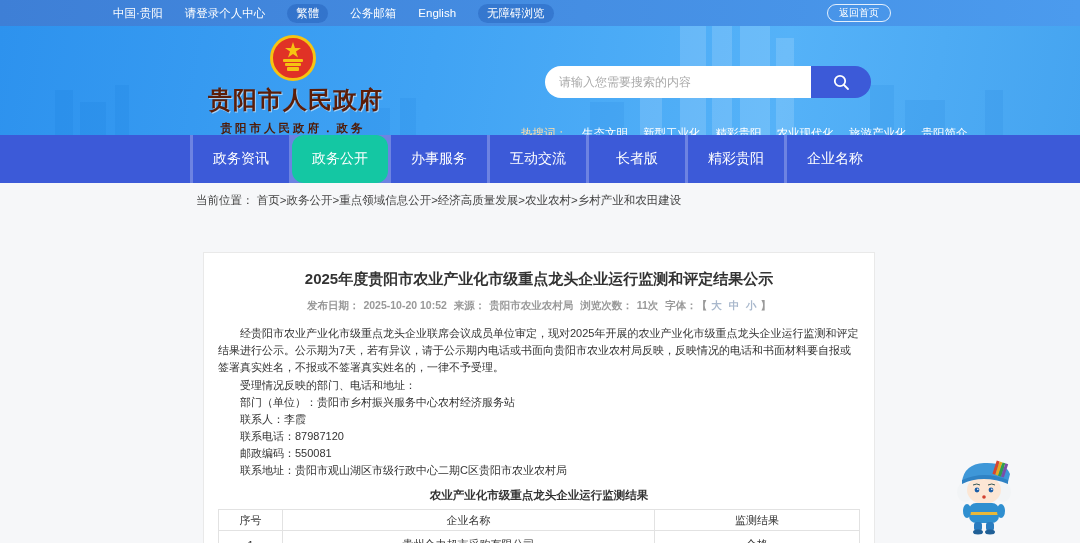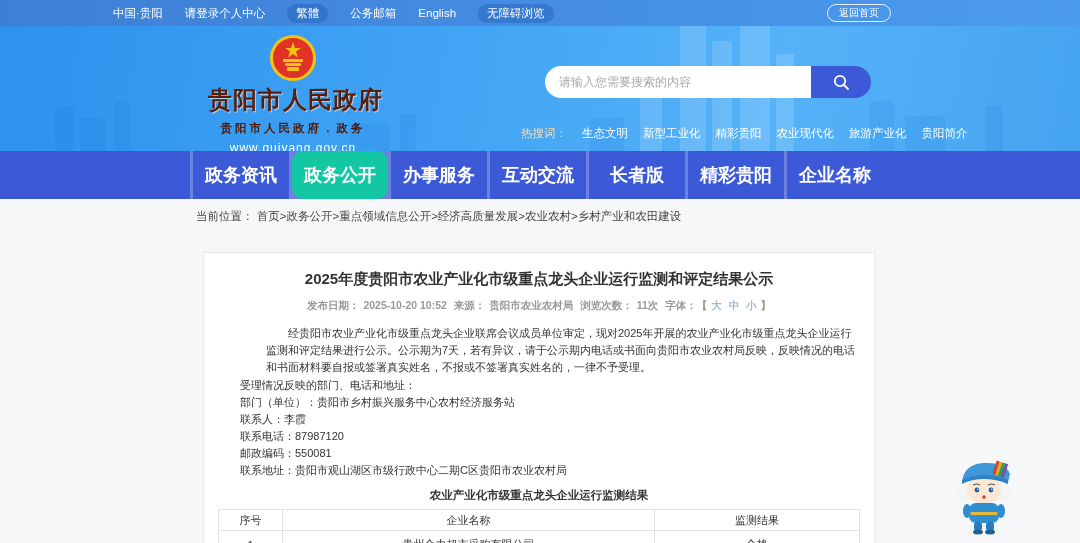--- a/index.html
+++ b/index.html
@@ -13,21 +13,21 @@
   .topbar{ height:26px; background:linear-gradient(90deg,#3e7fd6,#4b9bee);
     display:flex; align-items:center; font-size:11.5px; color:#fff; position:relative;}
   .topbar-items{ margin-left:113px; display:flex; gap:22px; align-items:center;}
   .tb-item{ cursor:pointer; white-space:nowrap;}
   .tb-pill{ background:rgba(15,70,160,.28); padding:2px 9px; border-radius:10px;}
   .back-home{ position:absolute; left:827px; top:4px; height:18px; line-height:16px;
     border:1px solid rgba(255,255,255,.85); border-radius:10px; padding:0 11px;
     font-size:10px; color:#fff; cursor:pointer;}
 
   
-  .banner{ height:125px; position:relative; overflow:hidden;
+  .banner{ height:109px; position:relative; overflow:hidden;
     background:linear-gradient(100deg,#2d92ee 0%,#40a3f4 40%,#55b2f8 72%,#45a4f0 100%);}
   .skyline{ position:absolute; bottom:0; left:0; width:1080px; height:145px; pointer-events:none;}
 
   .logo{ position:absolute; left:208px; top:8px; width:170px; text-align:center;}
   .emblem{ display:block; margin:0 auto 2px;}
   .site-title{ font-size:24px; font-weight:bold; color:#5c1d08; letter-spacing:1px;
     text-shadow:1px 1px 0 rgba(255,255,255,.55); white-space:nowrap;}
   .site-sub{ font-size:11.5px; font-weight:bold; color:#4f1a06; letter-spacing:3px; margin-top:5px; white-space:nowrap;}
   .site-url{ font-size:12px; color:#fff; letter-spacing:1px; margin-top:5px;}
 
@@ -40,37 +40,37 @@
   .hot{ position:absolute; left:521px; top:100px; display:flex; gap:15px;
     font-size:11.5px; color:#fff; white-space:nowrap;}
   .hot-label{ color:#ffddab;}
   .hot a{ color:#fff; text-decoration:none; cursor:pointer;}
 
   
   .nav{ height:48px; background:#3c5ad8;}
   .nav-inner{ margin-left:190px; width:693px; height:48px; display:flex; gap:3px;
     background:rgba(255,255,255,.25); padding-left:3px;}
   .nav-tab{ flex:1; display:flex; align-items:center; justify-content:center;
-    background:#3c5ad8; color:#fff; font-size:18px; font-weight:bold; cursor:pointer; white-space:nowrap;}
+    background:#3c5ad8; color:#fff; font-size:14px; font-weight:normal; cursor:pointer; white-space:nowrap;}
   .nav-tab.active{ background:#14c7a3;border-radius:12px;}
 
   
   .breadcrumb{ margin:10px 0 0 196px; font-size:11.5px; color:#444;}
   .breadcrumb .bc-path{ cursor:pointer;}
 
   
   .card{ position:absolute; left:203px; top:252px; width:672px; height:560px;
     background:#fff; border:1px solid #e9e9e9; padding:16px 14px 0;}
   .article-title{ text-align:center; font-size:15px; font-weight:bold; color:#333; line-height:20px;}
   .meta{ text-align:center; font-size:10.5px; color:#999; margin-top:10px;font-weight:bold;}
   .meta span{ margin:0 2px;}
   .font-size-opt{ color:#a9b8cc; cursor:pointer;}
   .body-text{ margin-top:12px; font-size:11px; line-height:17px; color:#333;}
   .body-text p{ text-indent:2em;}
-  .body-text .p-first{ margin-bottom:1px;margin-left:48px;}
+  .body-text .p-first{ margin-bottom:1px;}
   .table-caption{ text-align:center; font-size:11.5px; font-weight:bold; color:#333; margin:9px 0 6px;}
   table{ width:100%; border-collapse:collapse; font-size:11px; color:#333; text-align:center;}
   th,td{ border:1px solid #e2e2e2; font-weight:normal;}
   th{ height:21px;}
   td{ height:28px;}
   .col-no{ width:10%;} .col-name{ width:58%;} .col-result{ width:32%;}
 
   
   .mascot{ position:absolute; left:950px; top:450px; cursor:pointer;}
 </style>

